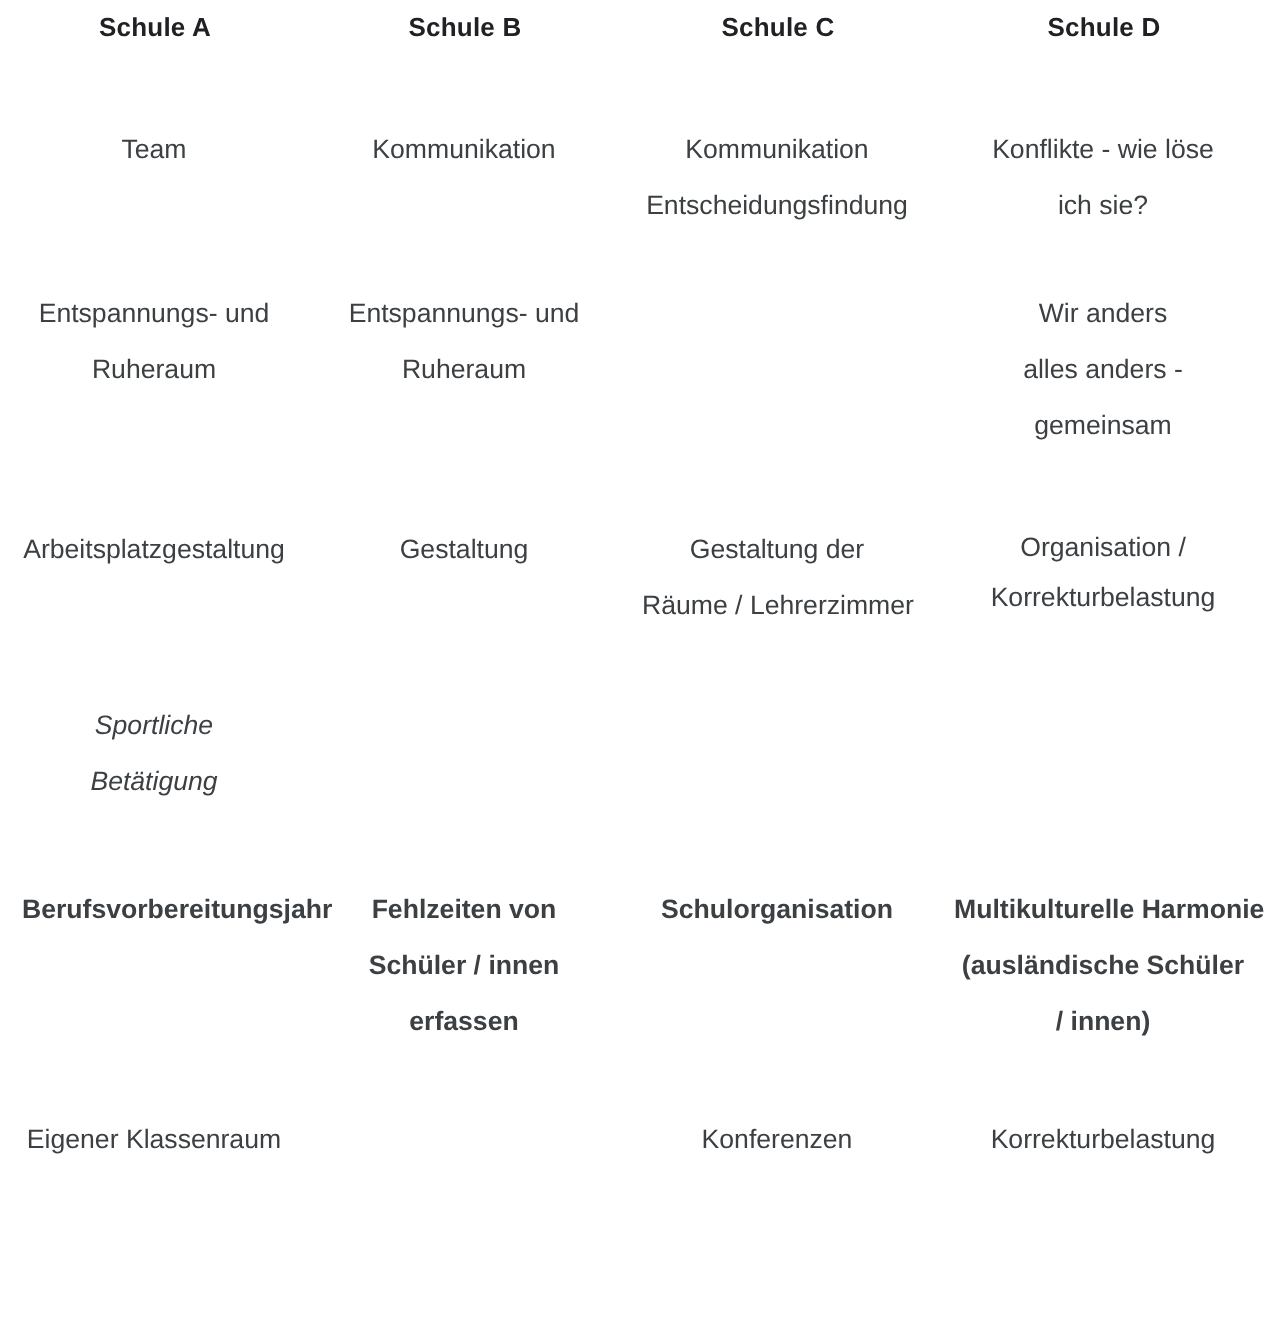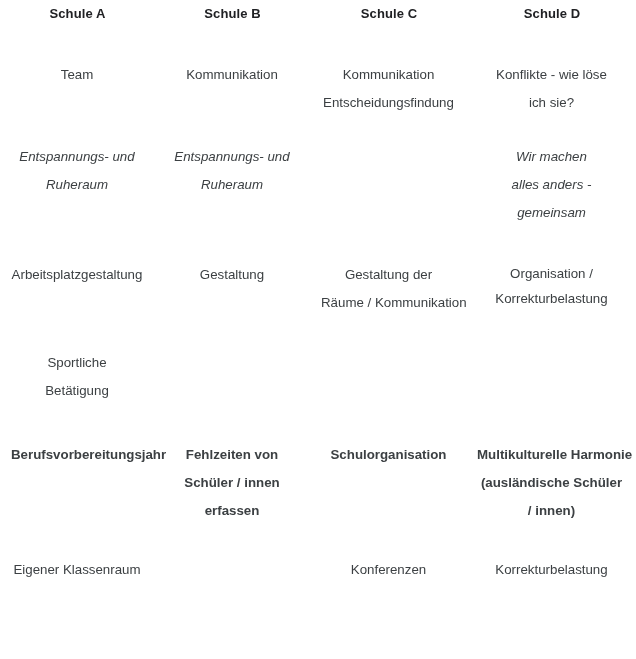--- a/index.html
+++ b/index.html
@@ -58,32 +58,32 @@
     padding: 0 12px 0 11px;
     border: 0;
     line-height: 28px;
   }
 
   tbody td.tight {
     line-height: 25px;
   }
 
   tbody tr.r1 td { height: 76px; }
-  tbody tr.r2 td { height: 110px; font-style: italic; }
+  tbody tr.r2 td { height: 110px; }
   tbody tr.r3 td { height: 83px; }
   tbody tr.r4 td { height: 79px; }
   tbody tr.r5 td { height: 84px; }
   tbody tr.r6 td { height: 110px; font-weight: bold; }
   tbody tr.r7 td { height: 60px; }
 
   tbody tr.r1 td { padding-top: 23px; }
   tbody tr.r2 td { padding-top: 6px; }
   tbody tr.r3 td { padding-top: 13px; }
   tbody tr.r4 td { padding-top: 8px; }
-  tbody tr.r5 td { padding-top: 9px; }
+  tbody tr.r5 td { padding-top: 9px; font-style: italic; }
   tbody tr.r6 td { padding-top: 8px; }
   tbody tr.r7 td { padding-top: 5px; }
 
   
   tbody td.col4 { padding-left: 9px; padding-right: 10px; }
   tbody td.col3 { padding-left: 11px; }
 
   .cell-line { display: block; white-space: pre; }
   .empty { display: block; }
 </style>
@@ -129,35 +129,35 @@
             <span class="cell-line">Ruheraum</span>
           </td>
           <td class="col2">
             <span class="cell-line">Entspannungs- und</span>
             <span class="cell-line">Ruheraum</span>
           </td>
           <td class="col3">
             <span class="empty">&nbsp;</span>
           </td>
           <td class="col4">
-            <span class="cell-line">Wir machen</span>
+            <span class="cell-line">Wir anders</span>
             <span class="cell-line">alles anders -</span>
             <span class="cell-line">gemeinsam</span>
           </td>
         </tr>
         <tr class="r4">
           <td class="col1">
             <span class="cell-line">Arbeitsplatzgestaltung</span>
           </td>
           <td class="col2">
             <span class="cell-line">Gestaltung</span>
           </td>
           <td class="col3">
             <span class="cell-line">Gestaltung der</span>
-            <span class="cell-line">Räume / Kommunikation</span>
+            <span class="cell-line">Räume / Lehrerzimmer</span>
           </td>
           <td class="col4 tight">
             <span class="cell-line">Organisation /</span>
             <span class="cell-line">Korrekturbelastung</span>
           </td>
         </tr>
         <tr class="r5">
           <td class="col1">
             <span class="cell-line">Sportliche</span>
             <span class="cell-line">Betätigung</span>

